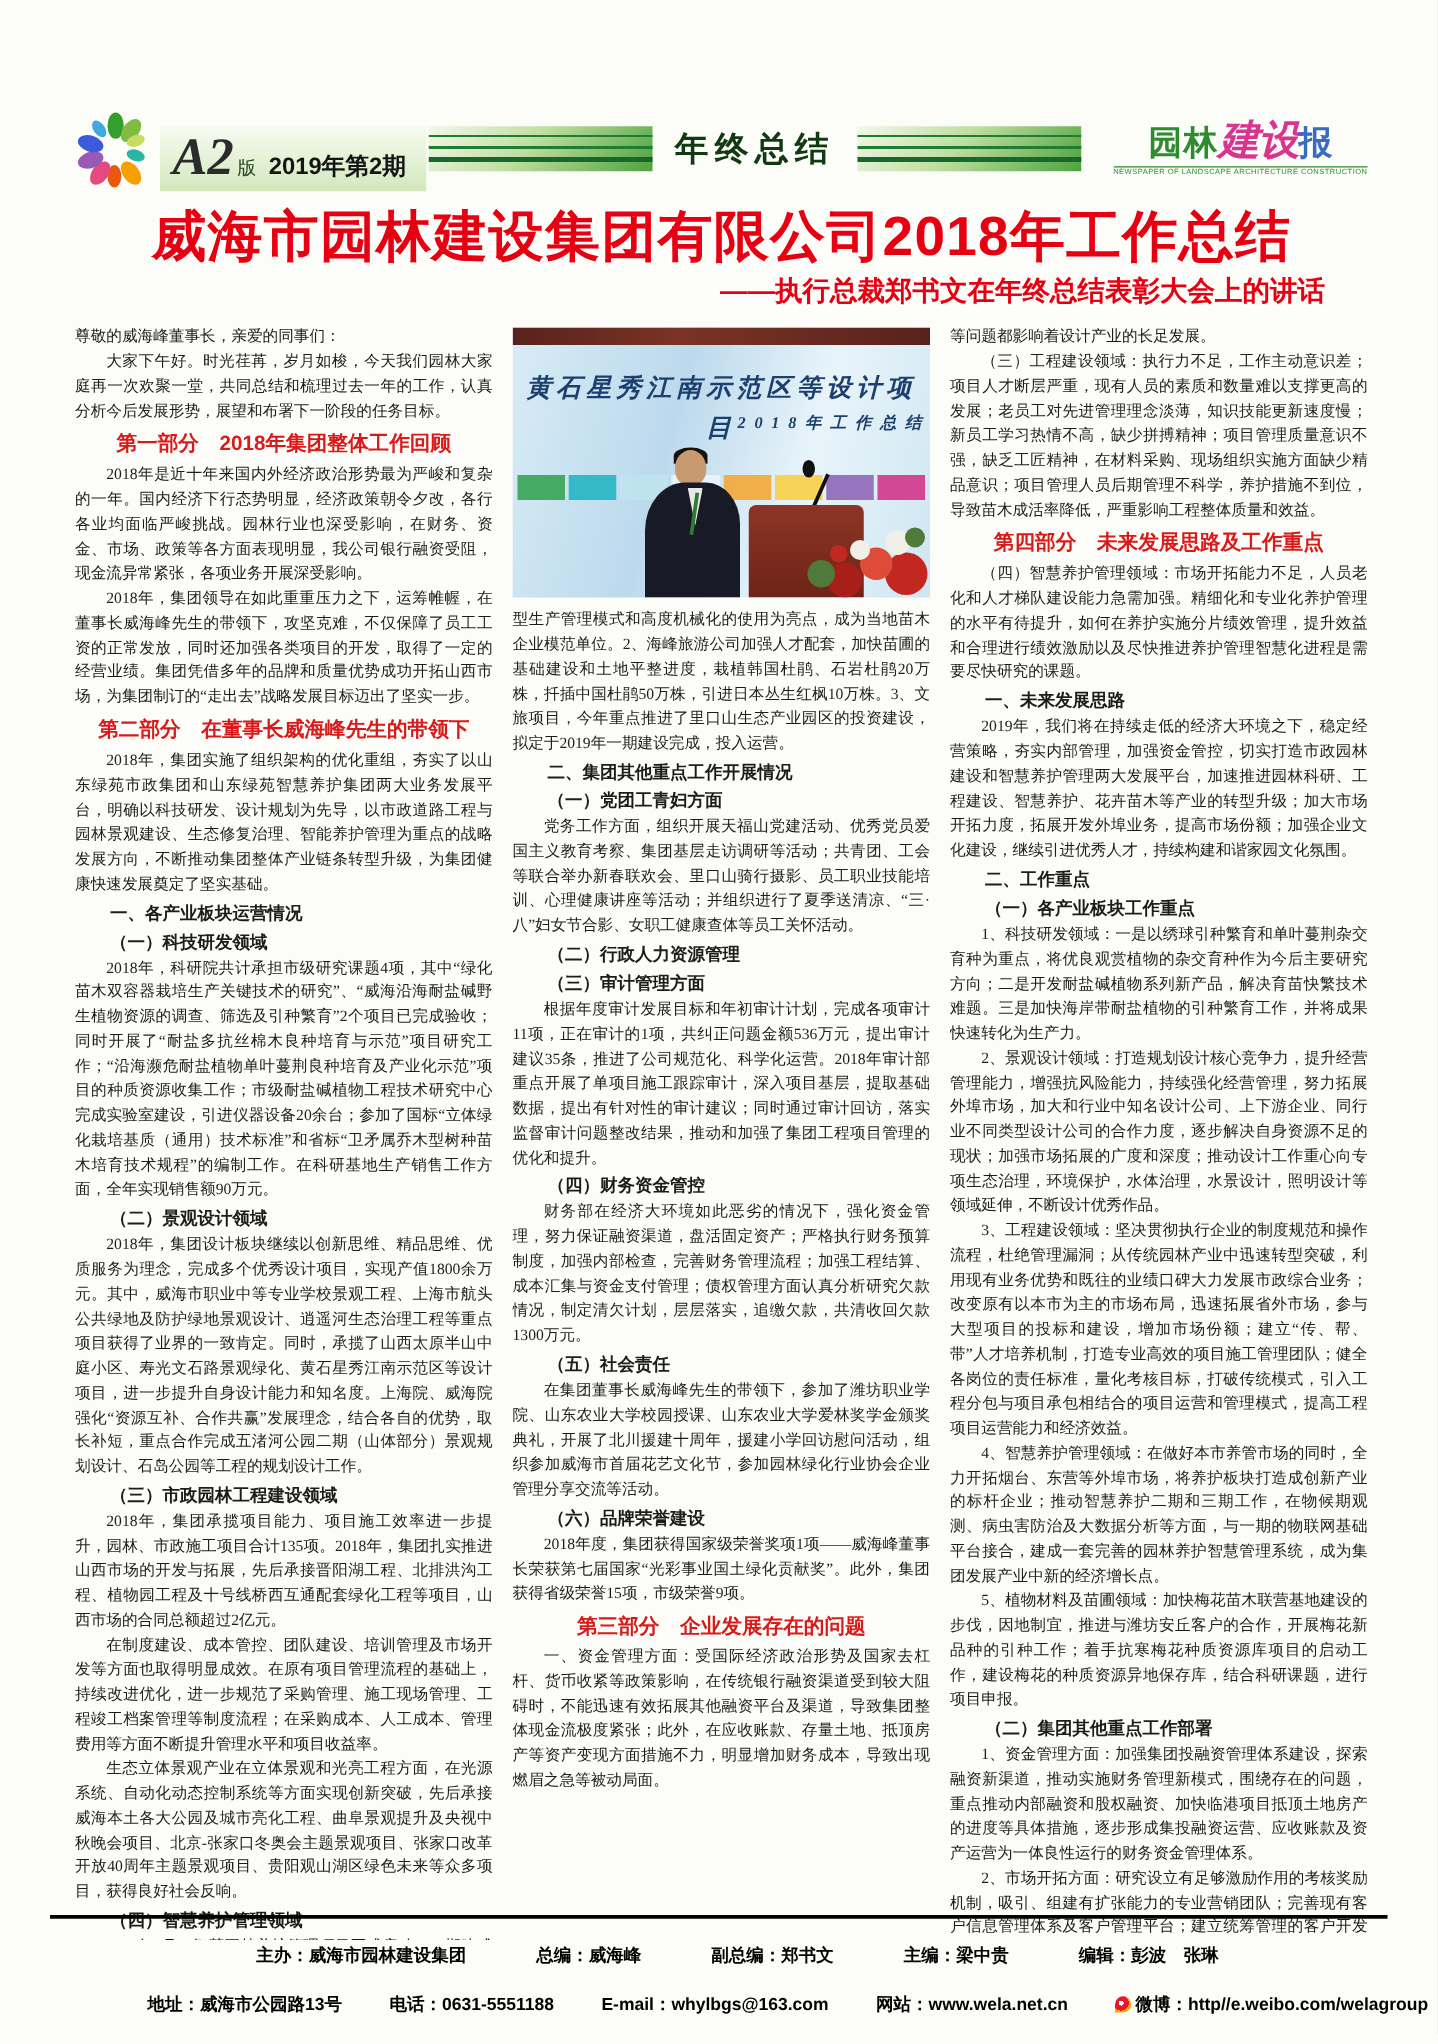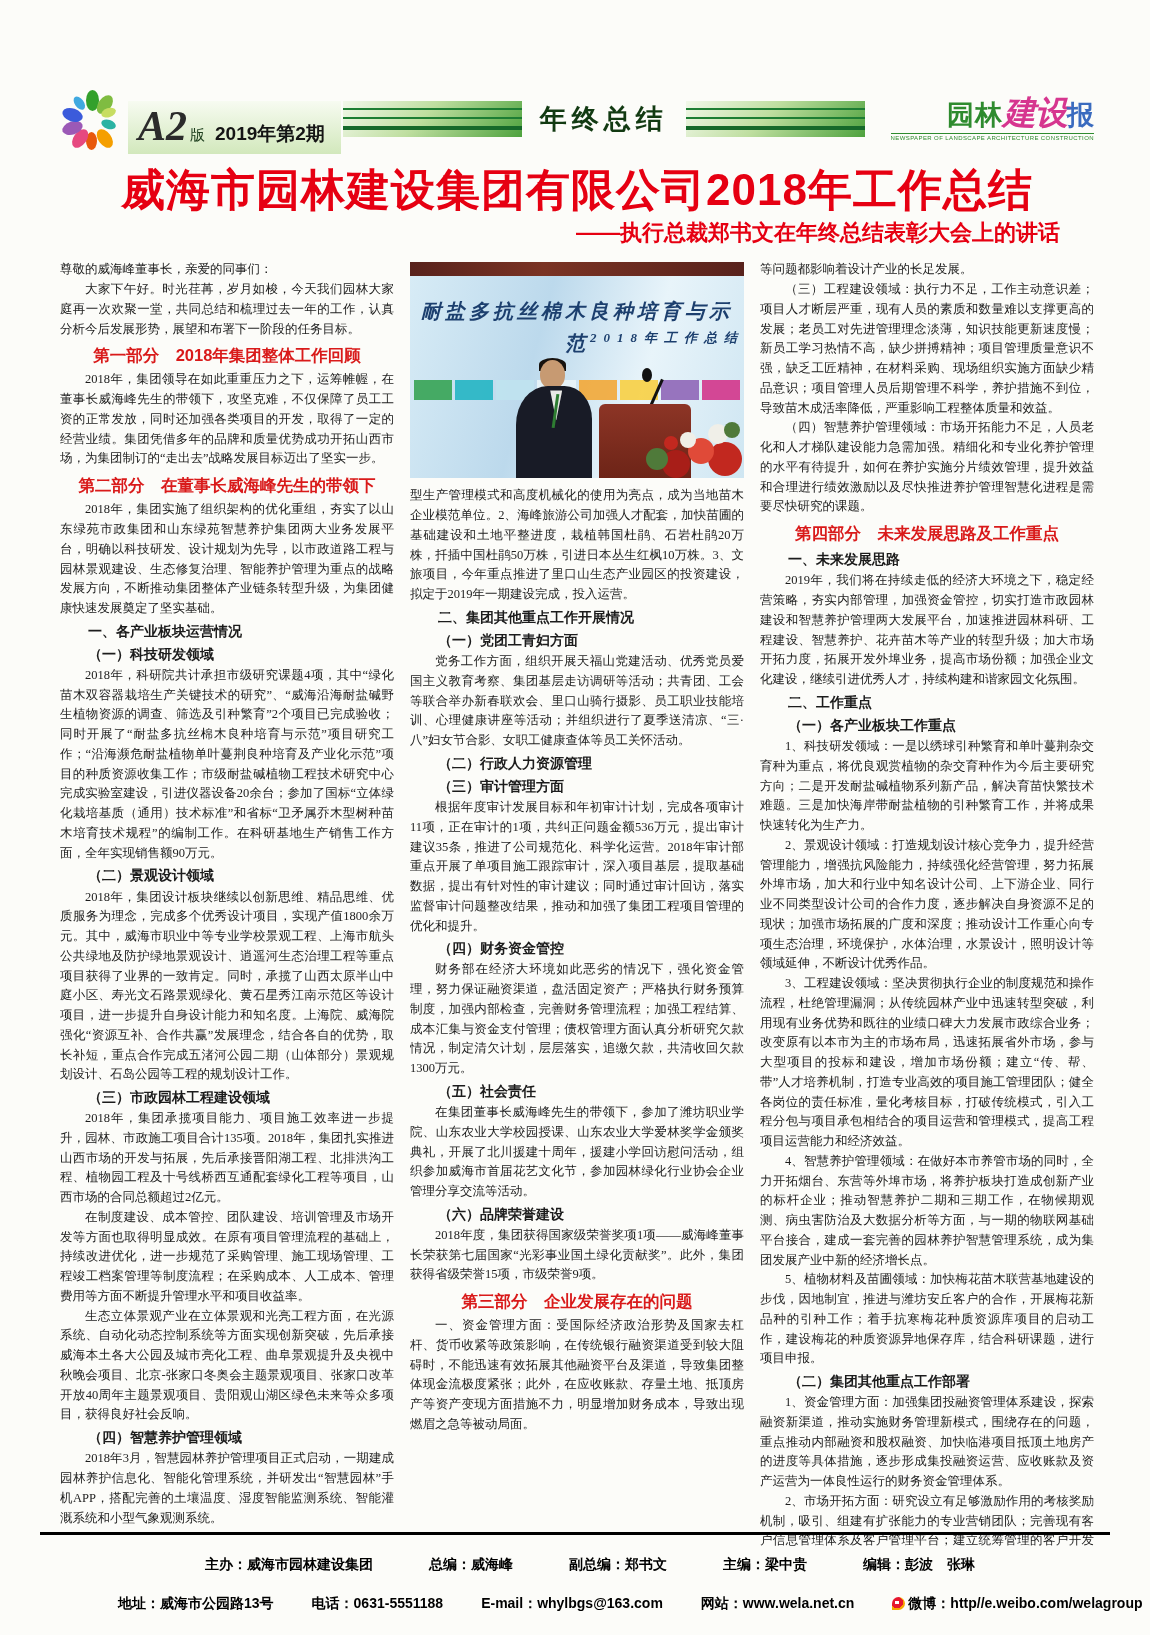--- a/index.html
+++ b/index.html
@@ -31,21 +31,21 @@
 
   .band{flex:1;height:36px;align-self:center;margin:0 2px;
         background-image:
           linear-gradient(to bottom, transparent 7px,#1d7d33 7px,#1d7d33 9px,transparent 9px,
                           transparent 16px,#1d7d33 16px,#1d7d33 18px,transparent 18px,
                           transparent 25px,#16692a 25px,#16692a 29px,transparent 29px),
           linear-gradient(135deg,#f2f8ea 0%,#bede9f 45%,#4ea23e 100%);}
   .section-title{font-size:27px;font-weight:bold;color:#123a12;margin:0 16px;letter-spacing:5px;
                  font-family:"Liberation Serif",serif;flex:0 0 auto;}
 
-  .paper-logo{flex:0 0 auto;margin-left:24px;text-align:right;line-height:1;}
+  .paper-logo{flex:0 0 auto;margin-left:24px;text-align:center;line-height:1;}
   .pn1{color:#2e8b2e;font-weight:bold;font-size:27px;letter-spacing:1px;}
   .pn2{color:#d6368f;font-weight:bold;font-style:italic;font-size:33px;letter-spacing:-1px;}
   .pn3{color:#3a6bbf;font-weight:bold;font-size:27px;}
   .paper-en{font-size:6px;color:#2e8b2e;letter-spacing:.4px;margin-top:3px;border-top:1px solid #2e8b2e;
             padding-top:1px;font-family:"Liberation Sans",sans-serif;}
 
   
   .headline{margin-top:14px;}
   .title{color:#e60012;font-size:44px;font-weight:bold;text-align:center;letter-spacing:1px;
          font-family:"Liberation Sans",sans-serif;line-height:1.1;margin:0;}
@@ -137,40 +137,41 @@
       <div class="subtitle">——执行总裁郑书文在年终总结表彰大会上的讲话</div>
     </div>
 
     <div class="bodycols">
 
       <div class="col">
 
       <p class="blk para-noindent">尊敬的威海峰董事长，亲爱的同事们：</p>
           <p class="blk para">大家下午好。时光荏苒，岁月如梭，今天我们园林大家庭再一次欢聚一堂，共同总结和梳理过去一年的工作，认真分析今后发展形势，展望和布署下一阶段的任务目标。</p>
           <p class="blk part">第一部分　2018年集团整体工作回顾</p>
+          <p class="blk para">2018年是近十年来国内外经济政治形势最为严峻和复杂的一年。国内经济下行态势明显，经济政策朝令夕改，各行各业均面临严峻挑战。园林行业也深受影响，在财务、资金、市场、政策等各方面表现明显，我公司银行融资受阻，现金流异常紧张，各项业务开展深受影响。</p>
           <p class="blk para">2018年，集团领导在如此重重压力之下，运筹帷幄，在董事长威海峰先生的带领下，攻坚克难，不仅保障了员工工资的正常发放，同时还加强各类项目的开发，取得了一定的经营业绩。集团凭借多年的品牌和质量优势成功开拓山西市场，为集团制订的“走出去”战略发展目标迈出了坚实一步。</p>
           <p class="blk part">第二部分　在董事长威海峰先生的带领下</p>
           <p class="blk para">2018年，集团实施了组织架构的优化重组，夯实了以山东绿苑市政集团和山东绿苑智慧养护集团两大业务发展平台，明确以科技研发、设计规划为先导，以市政道路工程与园林景观建设、生态修复治理、智能养护管理为重点的战略发展方向，不断推动集团整体产业链条转型升级，为集团健康快速发展奠定了坚实基础。</p>
           <p class="blk h1">一、各产业板块运营情况</p>
           <p class="blk h2">（一）科技研发领域</p>
           <p class="blk para">2018年，科研院共计承担市级研究课题4项，其中“绿化苗木双容器栽培生产关键技术的研究”、“威海沿海耐盐碱野生植物资源的调查、筛选及引种繁育”2个项目已完成验收；同时开展了“耐盐多抗丝棉木良种培育与示范”项目研究工作；“沿海濒危耐盐植物单叶蔓荆良种培育及产业化示范”项目的种质资源收集工作；市级耐盐碱植物工程技术研究中心完成实验室建设，引进仪器设备20余台；参加了国标“立体绿化栽培基质（通用）技术标准”和省标“卫矛属乔木型树种苗木培育技术规程”的编制工作。在科研基地生产销售工作方面，全年实现销售额90万元。</p>
           <p class="blk h2">（二）景观设计领域</p>
           <p class="blk para">2018年，集团设计板块继续以创新思维、精品思维、优质服务为理念，完成多个优秀设计项目，实现产值1800余万元。其中，威海市职业中等专业学校景观工程、上海市航头公共绿地及防护绿地景观设计、逍遥河生态治理工程等重点项目获得了业界的一致肯定。同时，承揽了山西太原半山中庭小区、寿光文石路景观绿化、黄石星秀江南示范区等设计项目，进一步提升自身设计能力和知名度。上海院、威海院强化“资源互补、合作共赢”发展理念，结合各自的优势，取长补短，重点合作完成五渚河公园二期（山体部分）景观规划设计、石岛公园等工程的规划设计工作。</p>
           <p class="blk h2">（三）市政园林工程建设领域</p>
           <p class="blk para">2018年，集团承揽项目能力、项目施工效率进一步提升，园林、市政施工项目合计135项。2018年，集团扎实推进山西市场的开发与拓展，先后承接晋阳湖工程、北排洪沟工程、植物园工程及十号线桥西互通配套绿化工程等项目，山西市场的合同总额超过2亿元。</p>
           <p class="blk para">在制度建设、成本管控、团队建设、培训管理及市场开发等方面也取得明显成效。在原有项目管理流程的基础上，持续改进优化，进一步规范了采购管理、施工现场管理、工程竣工档案管理等制度流程；在采购成本、人工成本、管理费用等方面不断提升管理水平和项目收益率。</p>
           <p class="blk para">生态立体景观产业在立体景观和光亮工程方面，在光源系统、自动化动态控制系统等方面实现创新突破，先后承接威海本土各大公园及城市亮化工程、曲阜景观提升及央视中秋晚会项目、北京-张家口冬奥会主题景观项目、张家口改革开放40周年主题景观项目、贵阳观山湖区绿色未来等众多项目，获得良好社会反响。</p>
           <p class="blk h2">（四）智慧养护管理领域</p>
           <p class="blk para">2018年3月，智慧园林养护管理项目正式启动，一期建成园林养护信息化、智能化管理系统，并研发出“智慧园林”手机APP，搭配完善的土壤温度、湿度智能监测系统、智能灌溉系统和小型气象观测系统。</p>
         </div>
 
       <div class="col">
         <figure class="photo" style="margin:2px 0 8px 0;">
           <div class="ph-top"></div>
-          <div class="scr-l1">耐盐多抗丝棉木良种培育与示范</div>
+          <div class="scr-l1">黄石星秀江南示范区等设计项目</div>
           <div class="scr-l2">2018年工作总结</div>
           <div class="sq-row">
             <div class="sq" style="background:#3aa558"></div>
               <div class="sq" style="background:#27b5c4"></div>
             <div class="sq" style="background:#bfe3ef"></div>
               <div class="sq" style="background:#e9f4f9"></div>
             <div class="sq" style="background:#f2a93b"></div>
               <div class="sq" style="background:#f7d046"></div>
             <div class="sq" style="background:#9069b8"></div>
               <div class="sq" style="background:#d2388c"></div>
@@ -213,22 +214,22 @@
             <p class="blk para">2018年度，集团获得国家级荣誉奖项1项——威海峰董事长荣获第七届国家“光彩事业国土绿化贡献奖”。此外，集团获得省级荣誉15项，市级荣誉9项。</p>
             <p class="blk part">第三部分　企业发展存在的问题</p>
             <p class="blk para">一、资金管理方面：受国际经济政治形势及国家去杠杆、货币收紧等政策影响，在传统银行融资渠道受到较大阻碍时，不能迅速有效拓展其他融资平台及渠道，导致集团整体现金流极度紧张；此外，在应收账款、存量土地、抵顶房产等资产变现方面措施不力，明显增加财务成本，导致出现燃眉之急等被动局面。</p>
           </div>
       </div>
 
       <div class="col">
 
       <p class="blk para-noindent">等问题都影响着设计产业的长足发展。</p>
           <p class="blk para">（三）工程建设领域：执行力不足，工作主动意识差；项目人才断层严重，现有人员的素质和数量难以支撑更高的发展；老员工对先进管理理念淡薄，知识技能更新速度慢；新员工学习热情不高，缺少拼搏精神；项目管理质量意识不强，缺乏工匠精神，在材料采购、现场组织实施方面缺少精品意识；项目管理人员后期管理不科学，养护措施不到位，导致苗木成活率降低，严重影响工程整体质量和效益。</p>
+          <p class="blk part">第四部分　未来发展思路及工作重点</p>
           <p class="blk para">（四）智慧养护管理领域：市场开拓能力不足，人员老化和人才梯队建设能力急需加强。精细化和专业化养护管理的水平有待提升，如何在养护实施分片绩效管理，提升效益和合理进行绩效激励以及尽快推进养护管理智慧化进程是需要尽快研究的课题。</p>
-          <p class="blk part">第四部分　未来发展思路及工作重点</p>
           <p class="blk h1">一、未来发展思路</p>
           <p class="blk para">2019年，我们将在持续走低的经济大环境之下，稳定经营策略，夯实内部管理，加强资金管控，切实打造市政园林建设和智慧养护管理两大发展平台，加速推进园林科研、工程建设、智慧养护、花卉苗木等产业的转型升级；加大市场开拓力度，拓展开发外埠业务，提高市场份额；加强企业文化建设，继续引进优秀人才，持续构建和谐家园文化氛围。</p>
           <p class="blk h1">二、工作重点</p>
           <p class="blk h2">（一）各产业板块工作重点</p>
           <p class="blk para">1、科技研发领域：一是以绣球引种繁育和单叶蔓荆杂交育种为重点，将优良观赏植物的杂交育种作为今后主要研究方向；二是开发耐盐碱植物系列新产品，解决育苗快繁技术难题。三是加快海岸带耐盐植物的引种繁育工作，并将成果快速转化为生产力。</p>
           <p class="blk para">2、景观设计领域：打造规划设计核心竞争力，提升经营管理能力，增强抗风险能力，持续强化经营管理，努力拓展外埠市场，加大和行业中知名设计公司、上下游企业、同行业不同类型设计公司的合作力度，逐步解决自身资源不足的现状；加强市场拓展的广度和深度；推动设计工作重心向专项生态治理，环境保护，水体治理，水景设计，照明设计等领域延伸，不断设计优秀作品。</p>
           <p class="blk para">3、工程建设领域：坚决贯彻执行企业的制度规范和操作流程，杜绝管理漏洞；从传统园林产业中迅速转型突破，利用现有业务优势和既往的业绩口碑大力发展市政综合业务；改变原有以本市为主的市场布局，迅速拓展省外市场，参与大型项目的投标和建设，增加市场份额；建立“传、帮、带”人才培养机制，打造专业高效的项目施工管理团队；健全各岗位的责任标准，量化考核目标，打破传统模式，引入工程分包与项目承包相结合的项目运营和管理模式，提高工程项目运营能力和经济效益。</p>
           <p class="blk para">4、智慧养护管理领域：在做好本市养管市场的同时，全力开拓烟台、东营等外埠市场，将养护板块打造成创新产业的标杆企业；推动智慧养护二期和三期工作，在物候期观测、病虫害防治及大数据分析等方面，与一期的物联网基础平台接合，建成一套完善的园林养护智慧管理系统，成为集团发展产业中新的经济增长点。</p>
           <p class="blk para">5、植物材料及苗圃领域：加快梅花苗木联营基地建设的步伐，因地制宜，推进与潍坊安丘客户的合作，开展梅花新品种的引种工作；着手抗寒梅花种质资源库项目的启动工作，建设梅花的种质资源异地保存库，结合科研课题，进行项目申报。</p>
           <p class="blk h2">（二）集团其他重点工作部署</p>

